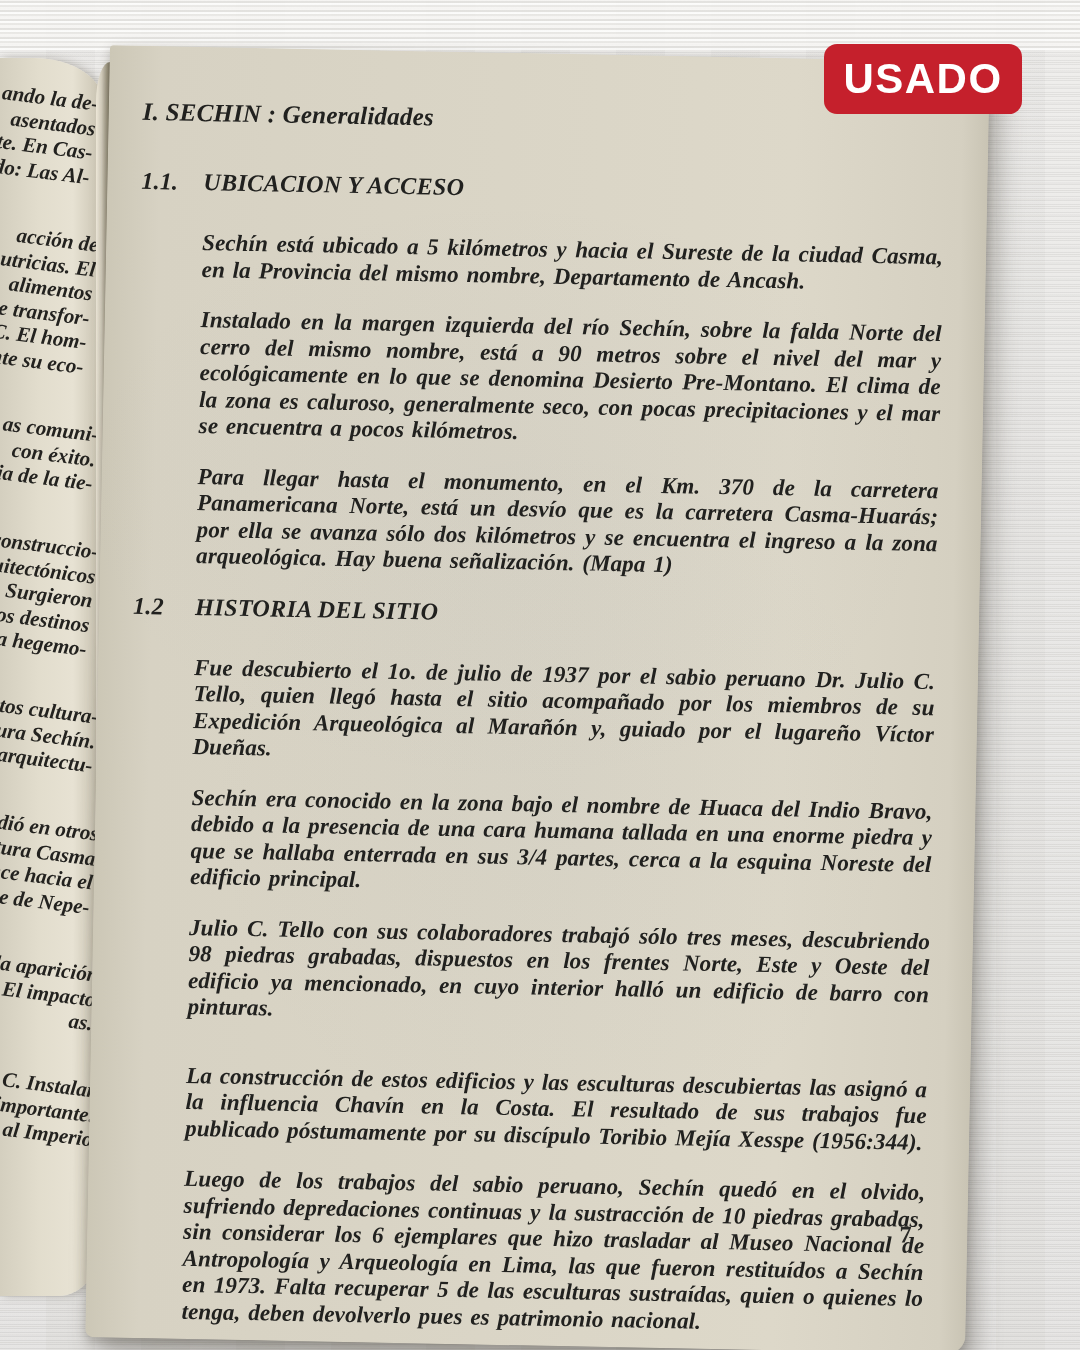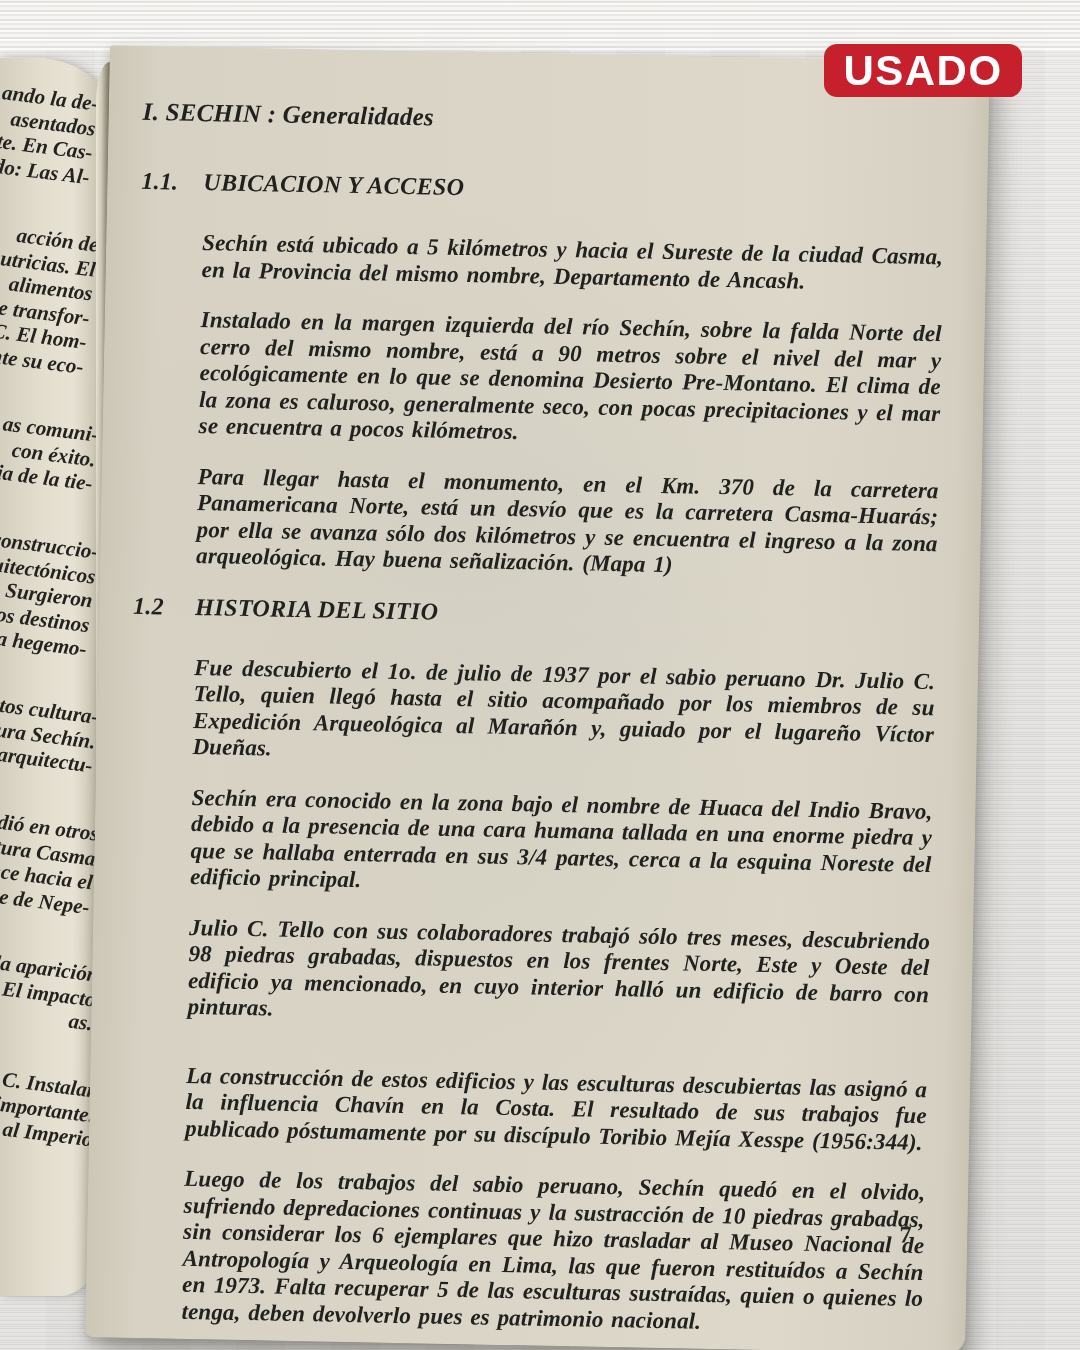--- a/index.html
+++ b/index.html
@@ -68,21 +68,21 @@
     font-style:italic;font-weight:700;font-size:23px;line-height:26.5px;
     text-align:justify;letter-spacing:.1px;word-spacing:2px;
   }
   .section:nth-of-type(2) p.para:nth-of-type(4){margin-top:42px;}
   .page-number{
     position:absolute;right:56px;bottom:104px;
     font-style:normal;font-weight:700;font-size:24px;color:#2a2a27;
   }
   
   .usado-badge{
-    position:absolute;left:824px;top:44px;width:198px;height:53px;
+    position:absolute;left:824px;top:44px;width:198px;height:70px;
     border-radius:13px;display:flex;align-items:center;justify-content:center;
     font-family:"Liberation Sans",sans-serif;font-weight:700;font-size:42px;letter-spacing:1.5px;
   }
 </style>
 </head>
 <body>
 
 <div class="scene">
 
   <div class="left-page">

